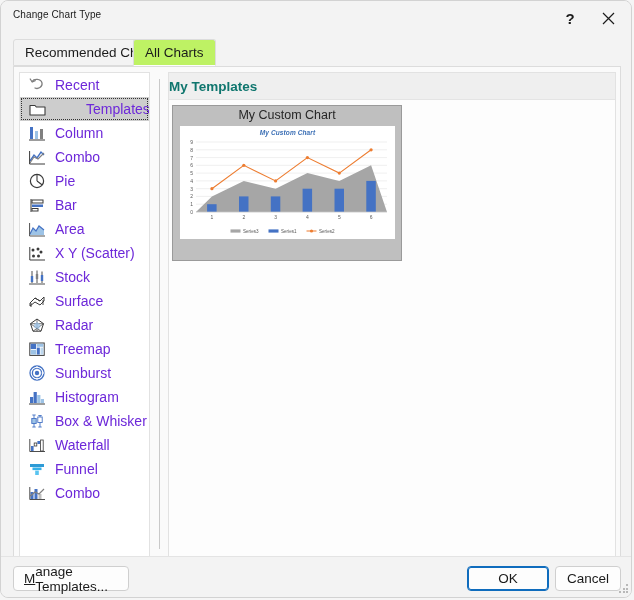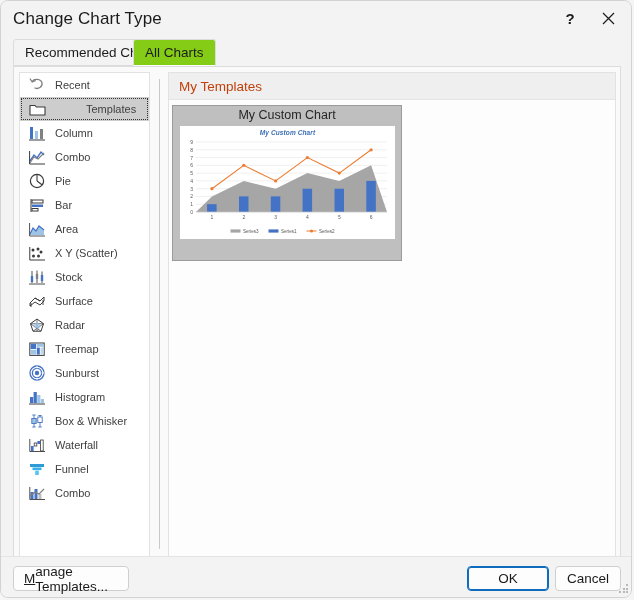--- a/index.html
+++ b/index.html
@@ -33,21 +33,21 @@
   .titlebar {
     position: absolute;
     left: 0; top: 0;
     width: 632px;
     height: 33px;
     background: #f3f3f3;
   }
   .title-text {
     position: absolute;
     left: 12px; top: 8px;
-    font-size: 17px;
+    font-size: 10px;
     color: #1b1b1b;
     letter-spacing: .1px;
   }
   .tb-btn {
     position: absolute;
     top: 4px;
     width: 30px; height: 26px;
     display: flex;
     align-items: center;
     justify-content: center;
@@ -79,21 +79,21 @@
   }
   .tab.inactive {
     left: 12px;
     background: #f3f3f3;
     border: 1px solid #dcdcdc;
     border-bottom: 1px solid #dcdcdc;
     border-radius: 3px 3px 0 0;
   }
   .tab.active {
     left: 132px;
-    background: #84cc16;
+    background: #bef264;
     border: 1px solid #dcdcdc;
     border-bottom: 1px solid #fdfdfd;
     border-radius: 3px 3px 0 0;
     z-index: 3;
     text-align: center;
   }
 
   
   .body-panel {
     position: absolute;
@@ -133,22 +133,22 @@
   .cat-icon {
     width: 22px; height: 18px;
     flex: 0 0 22px;
     display: flex;
     align-items: center;
     justify-content: center;
     margin-right: 7px;
   }
   .cat-icon svg { display: block; }
   .cat-label {
-    font-size: 11px;
-    color: #404040;
+    font-size: 14px;
+    color: #6d28d9;
   }
 
   
   .vdivider {
     position: absolute;
     left: 145px; top: 12px;
     width: 1px; height: 470px;
     background: #c9c9c9;
   }
 
@@ -165,24 +165,23 @@
     position: absolute;
     left: 0; top: 0;
     width: 100%; height: 27px;
     background: #efefef;
     border-bottom: 1px solid #e4e4e4;
     display: flex;
     align-items: center;
     box-sizing: border-box;
   }
   .gallery-header-text {
-    margin-left: 10px;
     font-size: 13.5px;
-    font-weight: normal;
-    color: #c2410c;
+    font-weight: bold;
+    color: #0f766e;
   }
 
   
   .thumb {
     position: absolute;
     left: 3px; top: 32px;
     width: 230px; height: 156px;
     background: #bfbfbf;
     border: 1px solid #9a9a9a;
     box-sizing: border-box;

